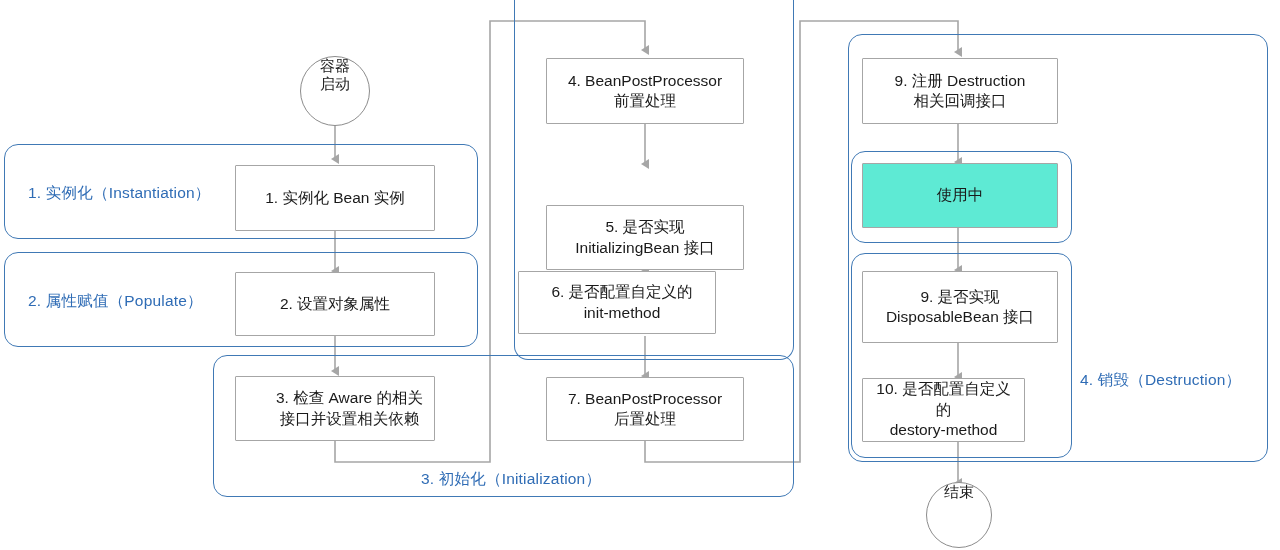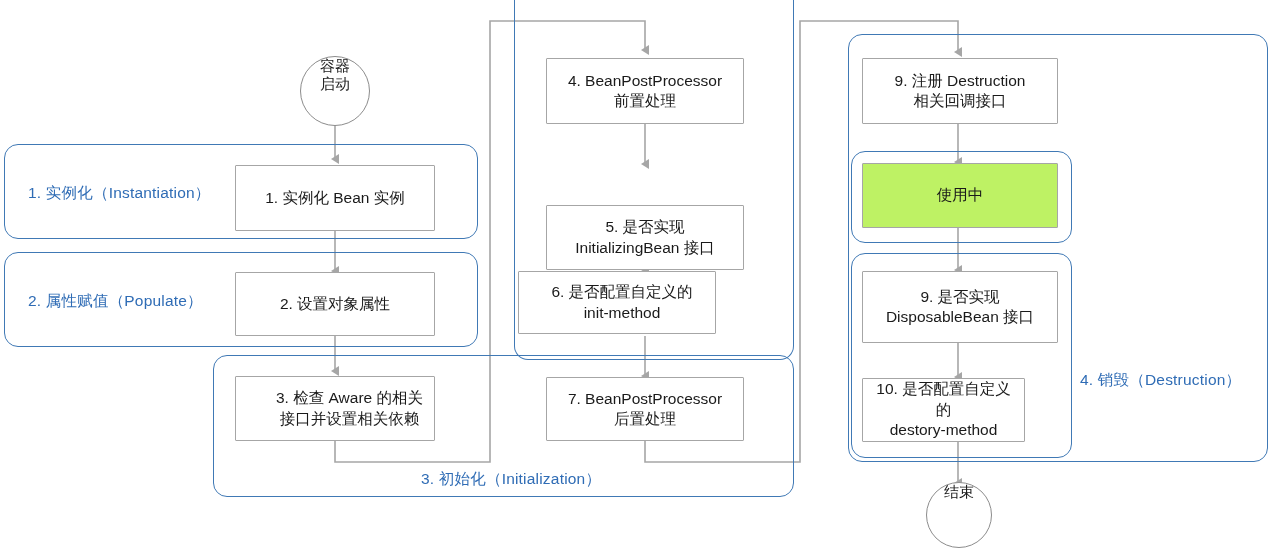--- a/index.html
+++ b/index.html
@@ -48,21 +48,21 @@
     display: flex;
     align-items: center;
     justify-content: center;
     text-align: center;
     color: #1a1a1a;
     font-size: 15.5px;
     line-height: 1.32;
     padding: 2px 6px;
   }
   .node.filled {
-    background: #bef264;
+    background: #5eead4;
     border-color: #a6a6a6;
   }
   .node .lines {
     display: block;
   }
   
   .terminal {
     position: absolute;
     border: 1.1px solid #8c8c8c;
     border-radius: 50%;

